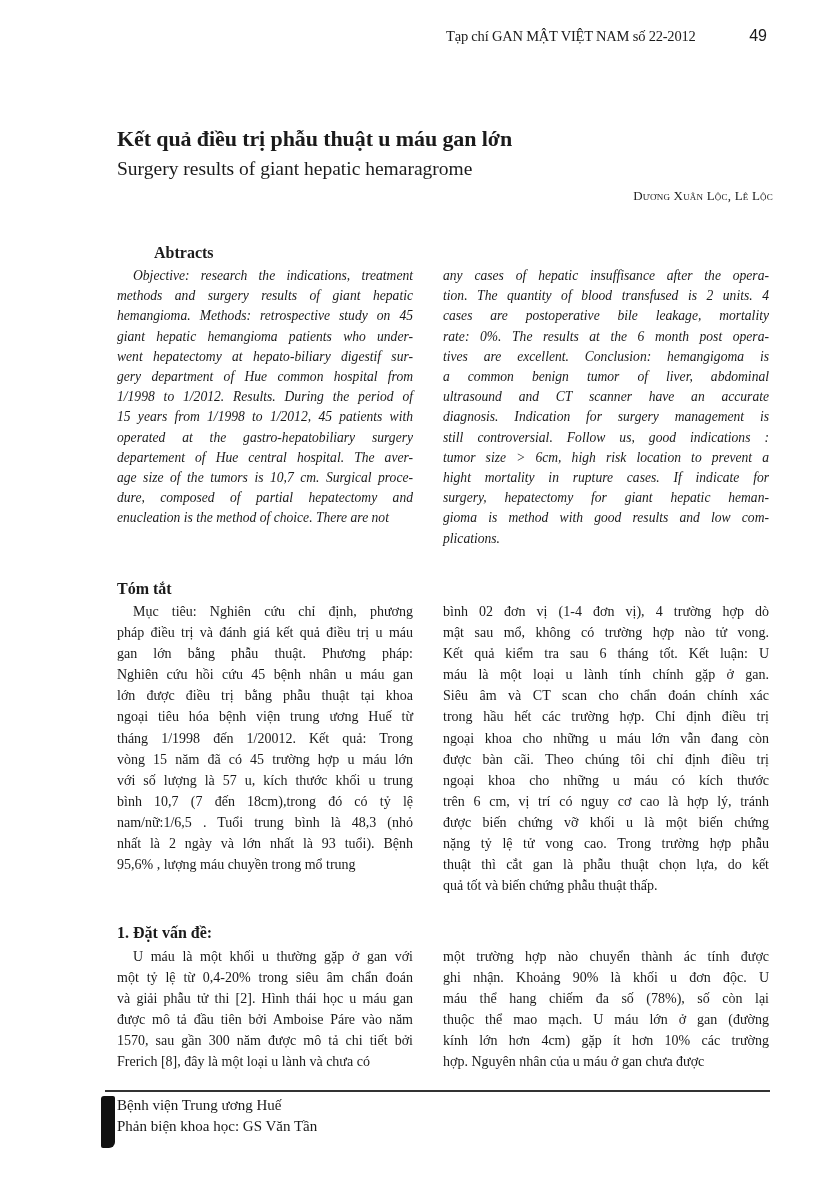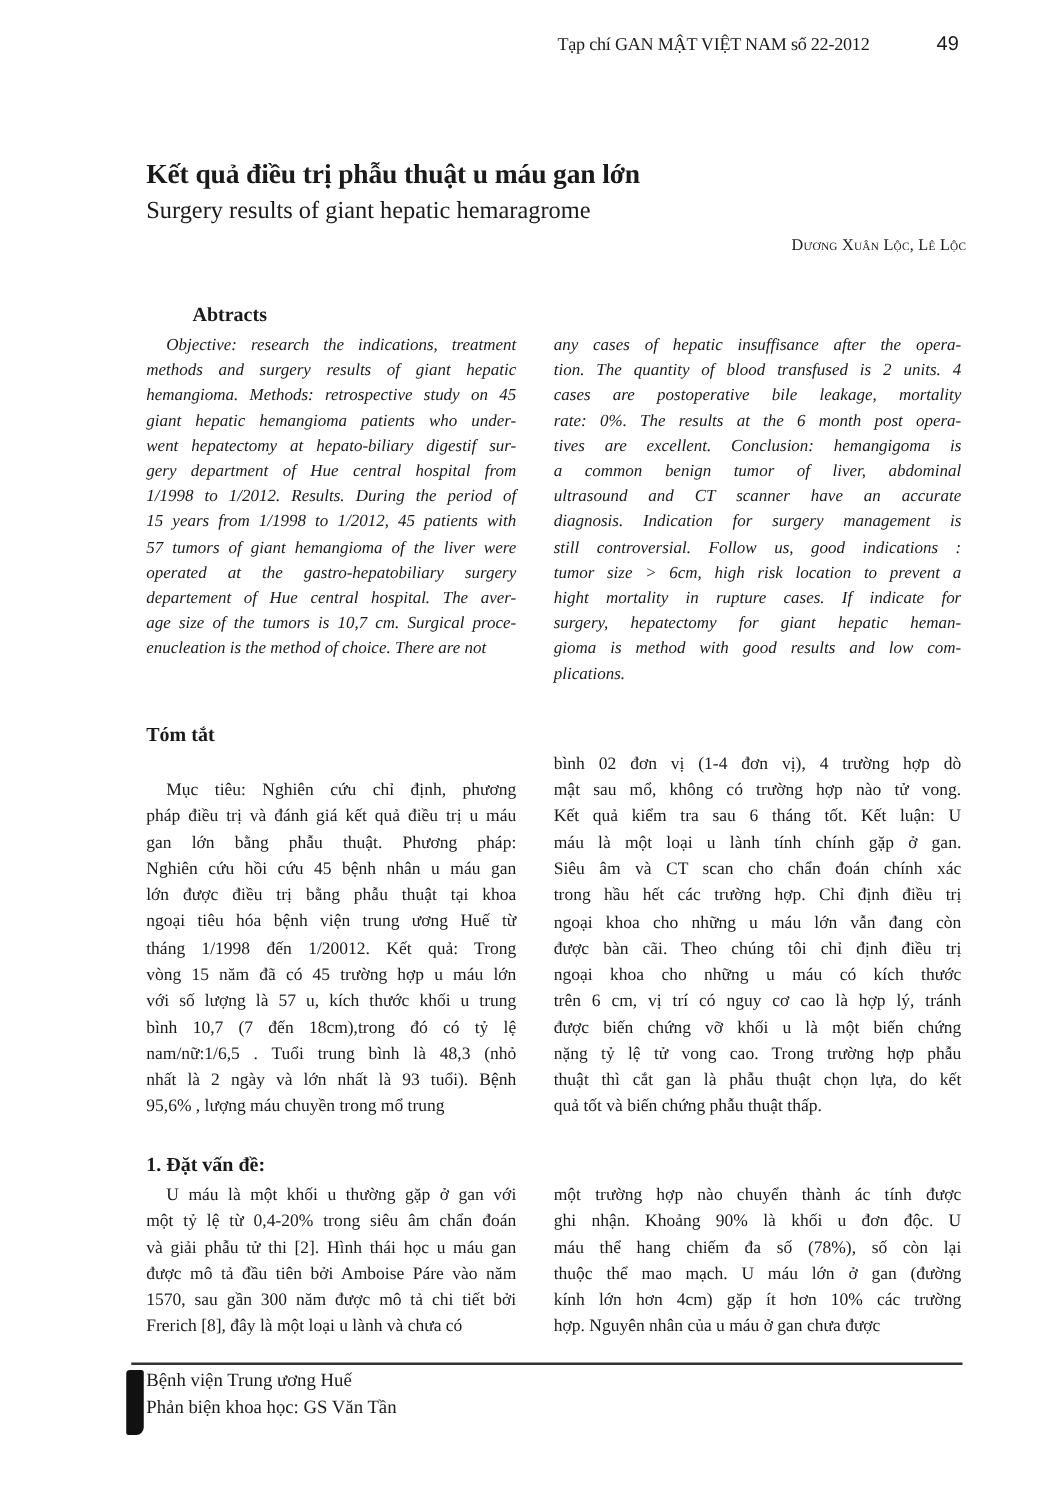--- a/index.html
+++ b/index.html
@@ -32,48 +32,48 @@
 <div class="subtitle">Surgery results of giant hepatic hemaragrome</div>
 <div class="authors">Dương Xuân Lộc, Lê Lộc</div>
 
 <div class="section-head" style="left:124px; top:244px;margin-left:30px;">Abtracts</div>
 <div class="col abs" style="left:117px; top:266px; width:296px;" id="abs-left">
     <span class="line" style="padding-left: 16px;">Objective: research the indications, treatment</span>
     <span class="line">methods and surgery results of giant hepatic</span>
     <span class="line">hemangioma. Methods: retrospective study on 45</span>
     <span class="line">giant hepatic hemangioma patients who under-</span>
     <span class="line">went hepatectomy at hepato-biliary digestif sur-</span>
-    <span class="line">gery department of Hue central hospital from</span>
+    <span class="line">gery department of Hue common hospital from</span>
     <span class="line">1/1998 to 1/2012. Results. During the period of</span>
     <span class="line">15 years from 1/1998 to 1/2012, 45 patients with</span>
-    <span class="line">57 tumors of giant hemangioma of the liver were</span>
     <span class="line">operated at the gastro-hepatobiliary surgery</span>
     <span class="line">departement of Hue central hospital. The aver-</span>
     <span class="line">age size of the tumors is 10,7 cm. Surgical proce-</span>
+    <span class="line">dure, composed of partial hepatectomy and</span>
     <span class="line last">enucleation is the method of choice. There are not</span>
   </div>
 <div class="col abs" style="left:443px; top:266px; width:326px;" id="abs-right">
     <span class="line">any cases of hepatic insuffisance after the opera-</span>
     <span class="line">tion. The quantity of blood transfused is 2 units. 4</span>
     <span class="line">cases are postoperative bile leakage, mortality</span>
     <span class="line">rate: 0%. The results at the 6 month post opera-</span>
     <span class="line">tives are excellent. Conclusion: hemangigoma is</span>
     <span class="line">a common benign tumor of liver, abdominal</span>
     <span class="line">ultrasound and CT scanner have an accurate</span>
     <span class="line">diagnosis. Indication for surgery management is</span>
     <span class="line">still controversial. Follow us, good indications :</span>
     <span class="line">tumor size &gt; 6cm, high risk location to prevent a</span>
     <span class="line">hight mortality in rupture cases. If indicate for</span>
     <span class="line">surgery, hepatectomy for giant hepatic heman-</span>
     <span class="line">gioma is method with good results and low com-</span>
     <span class="line last">plications.</span>
   </div>
 
 <div class="section-head" style="left:117px; top:580px;">Tóm tắt</div>
-<div class="col vn" style="left:117px; top:601px; width:296px;margin-top:21px;" id="sum-left">
+<div class="col vn" style="left:117px; top:601px; width:296px;" id="sum-left">
     <span class="line" style="padding-left: 16px;">Mục tiêu: Nghiên cứu chỉ định, phương</span>
     <span class="line">pháp điều trị và đánh giá kết quả điều trị u máu</span>
     <span class="line">gan lớn bằng phẫu thuật. Phương pháp:</span>
     <span class="line">Nghiên cứu hồi cứu 45 bệnh nhân u máu gan</span>
     <span class="line">lớn được điều trị bằng phẫu thuật tại khoa</span>
     <span class="line">ngoại tiêu hóa bệnh viện trung ương Huế từ</span>
     <span class="line">tháng 1/1998 đến 1/20012. Kết quả: Trong</span>
     <span class="line">vòng 15 năm đã có 45 trường hợp u máu lớn</span>
     <span class="line">với số lượng là 57 u, kích thước khối u trung</span>
     <span class="line">bình 10,7 (7 đến 18cm),trong đó có tỷ lệ</span>

